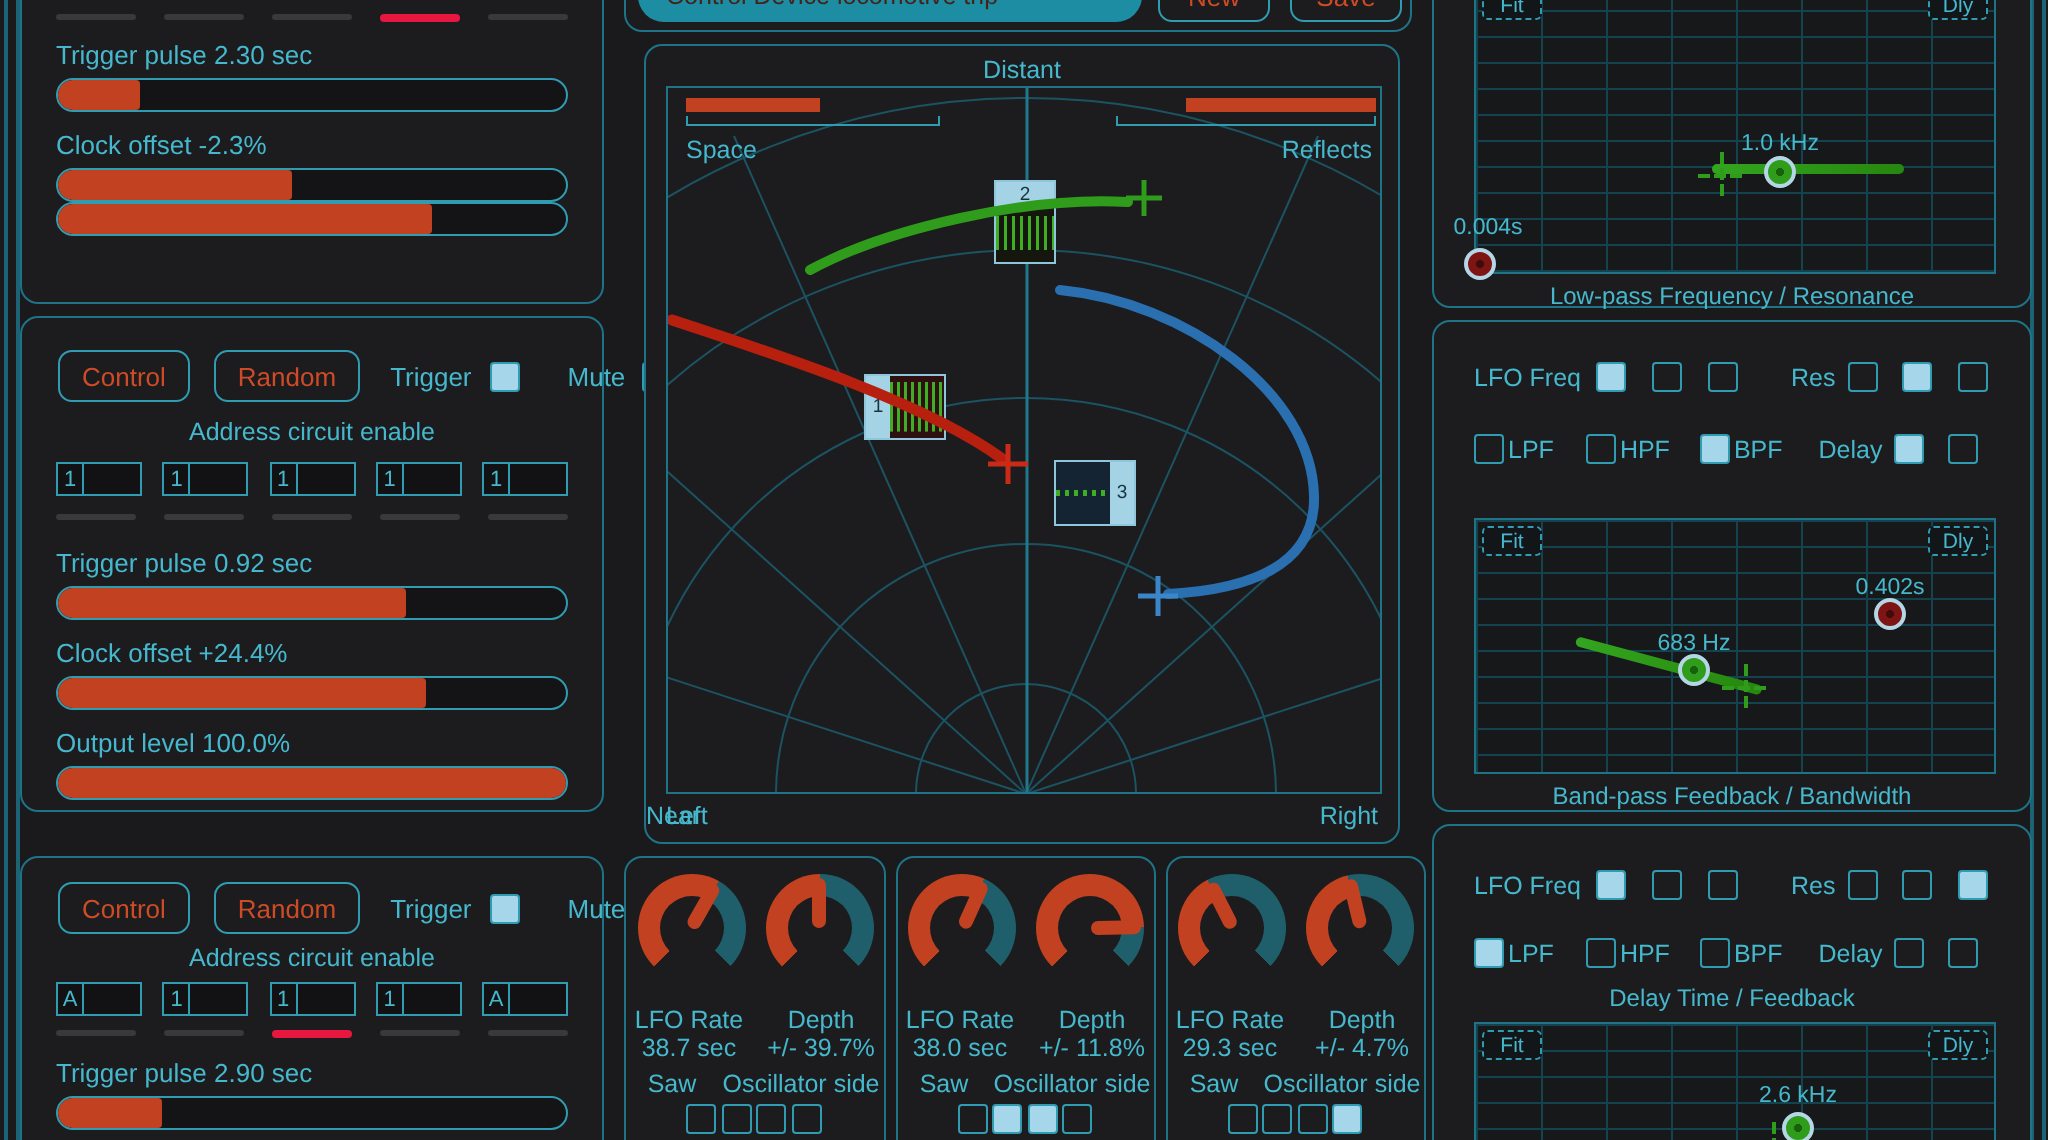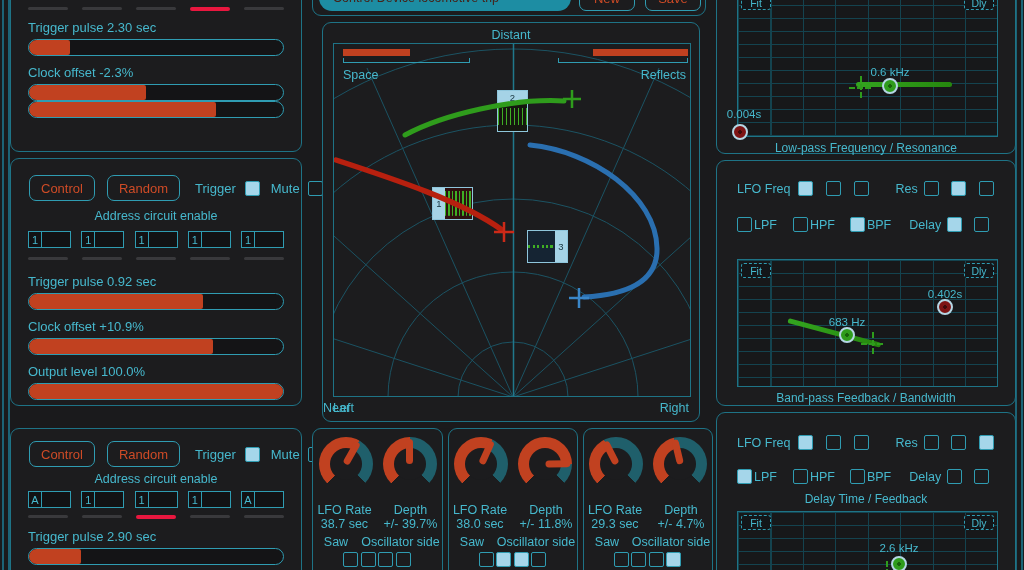--- a/index.html
+++ b/index.html
@@ -100,21 +100,21 @@
   .gcross .h { left:0; right:0; top:50%; border-top:2px dashed #2f9c1c; }
   .gcross .v { top:0; bottom:0; left:50%; border-left:2px dashed #2f9c1c; }
   .gcaption { position:absolute; left:0; right:0; text-align:center; font-size:12px; }
   #ra { top:-36px; height:190px; }
   #rb { top:160px; height:246px; }
   #rc { top:412px; height:200px; }
   #ga { left:20px; top:26px; height:146px; }
   #gb { left:20px; top:98px; height:128px; }
   #gc { left:20px; top:98px; height:80px; }
   .ml2{margin-left:2px} .ml6{margin-left:6px} .ml7{margin-left:7px}
-  .ml8{margin-left:8px} .ml9{margin-left:9px} .ml11{margin-left:11px} .ml12{margin-left:12px} .ml13{margin-left:13px}
+  .ml8{margin-left:8px} .ml9{margin-left:9px} .ml11{margin-left:24px} .ml12{margin-left:12px} .ml13{margin-left:13px}
   .ml15{margin-left:15px} .ml16{margin-left:16px} .ml18{margin-left:18px} .ml27{margin-left:27px}
 </style>
 </head>
 <body>
 
 <div id="page">
   <div class="vedge" style="left:2px"></div>
   <div class="vedge" style="left:8px"></div>
   <div class="vedge" style="left:1015px"></div>
   <div class="vedge" style="left:1021px"></div>
@@ -171,21 +171,21 @@
       <i class="dash"></i>
       <i class="dash"></i>
       <i class="dash"></i>
       <i class="dash"></i>
       <i class="dash"></i>
     </div>
     <div class="slabel" style="margin-top:14px">Trigger pulse 0.92 sec</div>
     <div class="slider">
         <i class="sfill" style="width: 68.5%;"></i>
       </div>
-    <div class="slabel">Clock offset +10.9%</div>
+    <div class="slabel">Clock offset +24.4%</div>
     <div class="slider">
         <i class="sfill" style="width: 72.5%;"></i>
       </div>
     <div class="slabel">Output level 100.0%</div>
     <div class="slider">
         <i class="sfill" style="width: 100%;"></i>
       </div>
   </div>
 
   <div class="panel lp" style="top:428px;height:175px">
@@ -411,21 +411,21 @@
     <div class="kfooter">
       <span>Loop</span>
         <span>Reverse</span>
     </div>
   </div>
 
   <div class="panel rp" id="ra">
     <div class="graph" id="ga">
       <button class="gbtn" style="left:3px">Fit</button>
       <button class="gbtn" style="right:3px">Dly</button>
-      <div class="glabel" style="left:152px;top:74px">0.6 kHz</div>
+      <div class="glabel" style="left:152px;top:74px">1.0 kHz</div>
       <i class="gline" style="left:118px;top:90px;width:96px"></i>
       <div class="gcross" style="left:122px;top:95px">
           <i class="h"></i>
           <i class="v"></i>
         </div>
       <div class="handle green" style="left:144px;top:86px"></div>
       <div class="glabel" style="left:6px;top:116px">0.004s</div>
       <div class="handle red" style="left:-6px;top:132px"></div>
     </div>
     <div class="gcaption" style="top:176px">Low-pass Frequency / Resonance</div>

